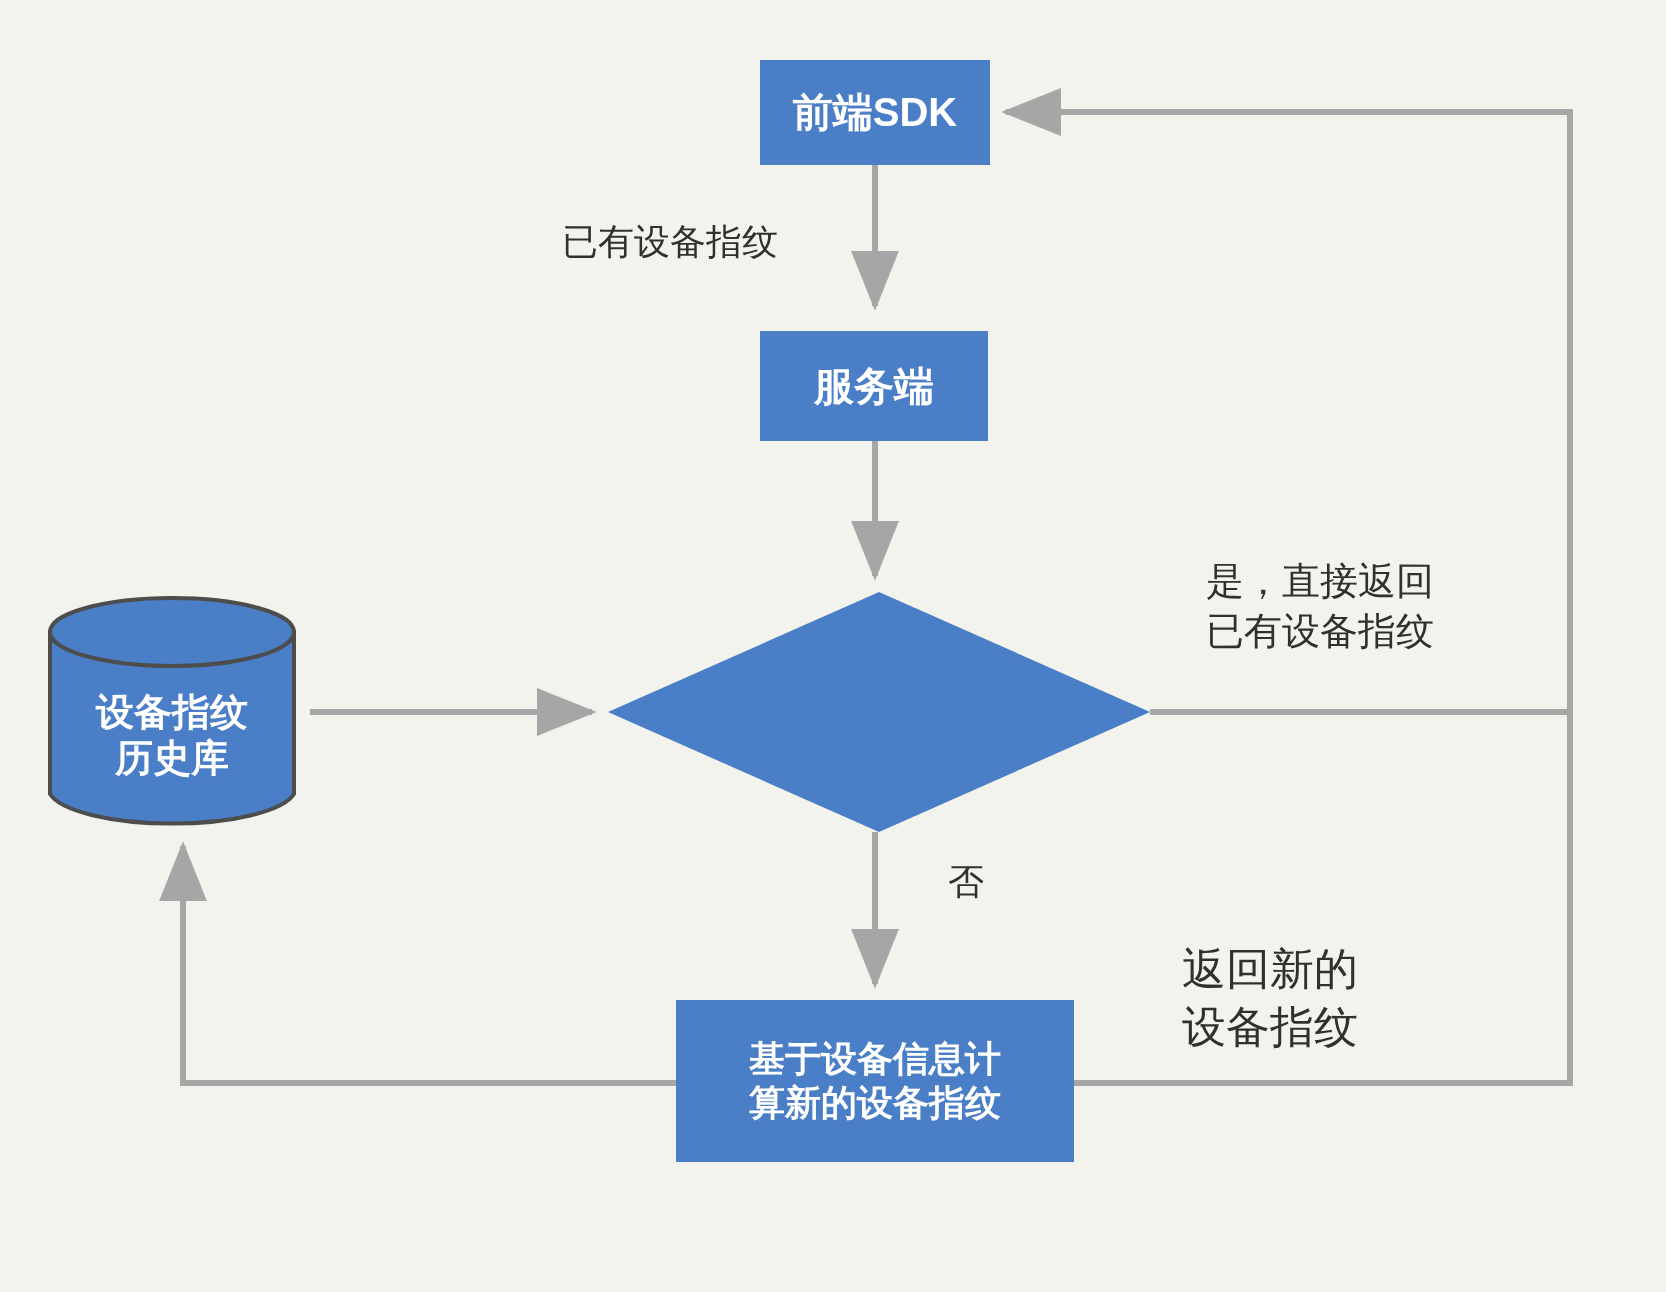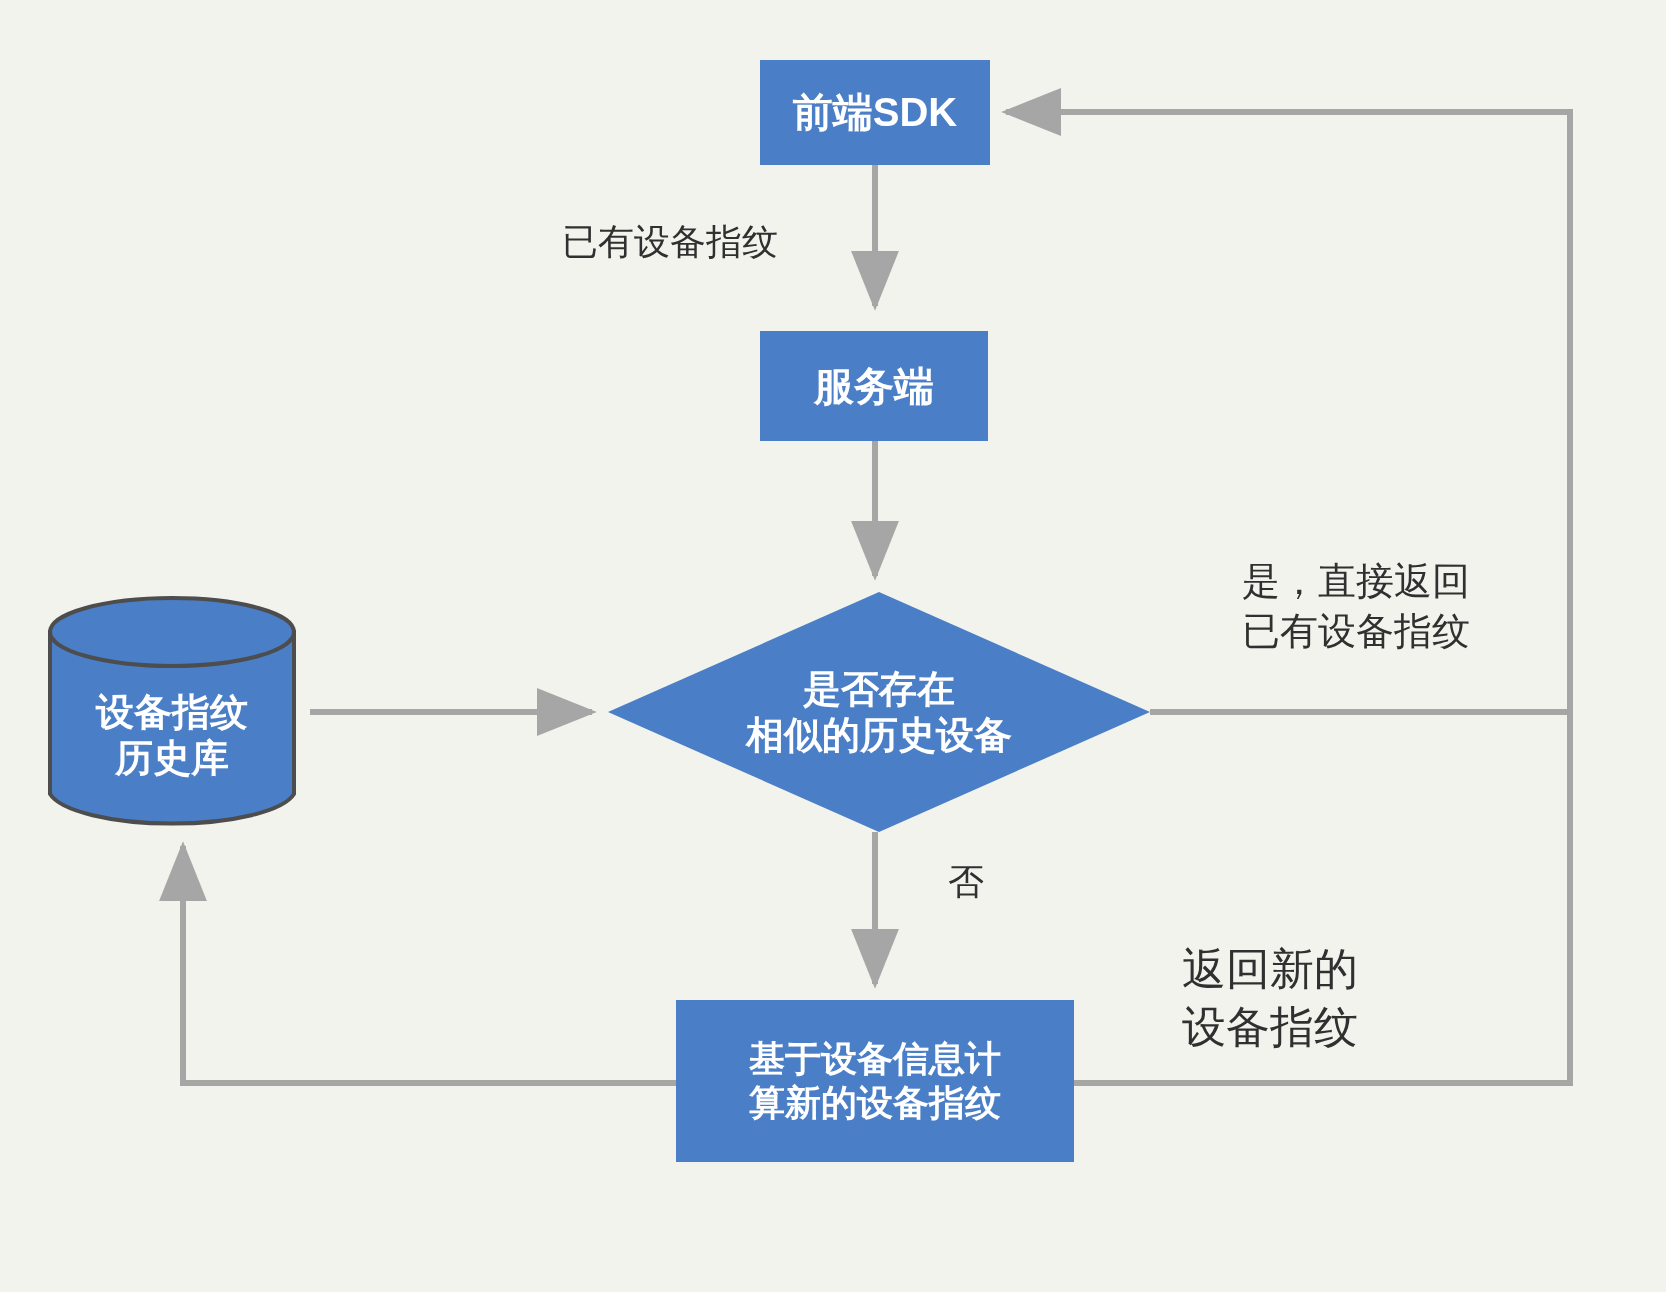--- a/index.html
+++ b/index.html
@@ -102,21 +102,21 @@
   }
 
   
   #label-collect {
     left: 520px; top: 218px; width: 300px;
     font-size: 36px;
   }
   #label-yes {
     left: 1170px; top: 556px; width: 300px;
     font-size: 38px;
-    text-align: right;
+    text-align: center;
   }
   #label-no {
     left: 948px; top: 858px; width: 120px;
     font-size: 36px;
     text-align: left;
   }
   #label-new {
     left: 1182px; top: 940px; width: 300px;
     font-size: 44px;
     text-align: left;
@@ -168,22 +168,20 @@
   </div>
 
   <div class="node node-process" id="node-server">
     <span>服务端</span>
   </div>
 
   <div class="node node-decision" id="node-decision">
     <svg class="decision-shape" viewBox="0 0 542 240" preserveAspectRatio="none" xmlns="http://www.w3.org/2000/svg">
       <polygon points="271,0 542,120 271,240 0,120" fill="#4a7ec7"></polygon>
     </svg>
-    <span class="decision-label">是否存在
-相似的历史设备</span>
   </div>
 
   <div class="node node-db" id="node-database">
     <svg class="db-shape" viewBox="0 0 248 234" preserveAspectRatio="none" xmlns="http://www.w3.org/2000/svg">
       <path d="M2,36 L2,198 a124,36 0 0 0 244,0 L246,36 Z" fill="#4a7ec7" stroke="#4d4d4d" stroke-width="4"></path>
       <ellipse cx="124" cy="36" rx="122" ry="34" fill="#4a7ec7" stroke="#4d4d4d" stroke-width="4"></ellipse>
     </svg>
     <span class="db-label">设备指纹
 历史库</span>
   </div>

